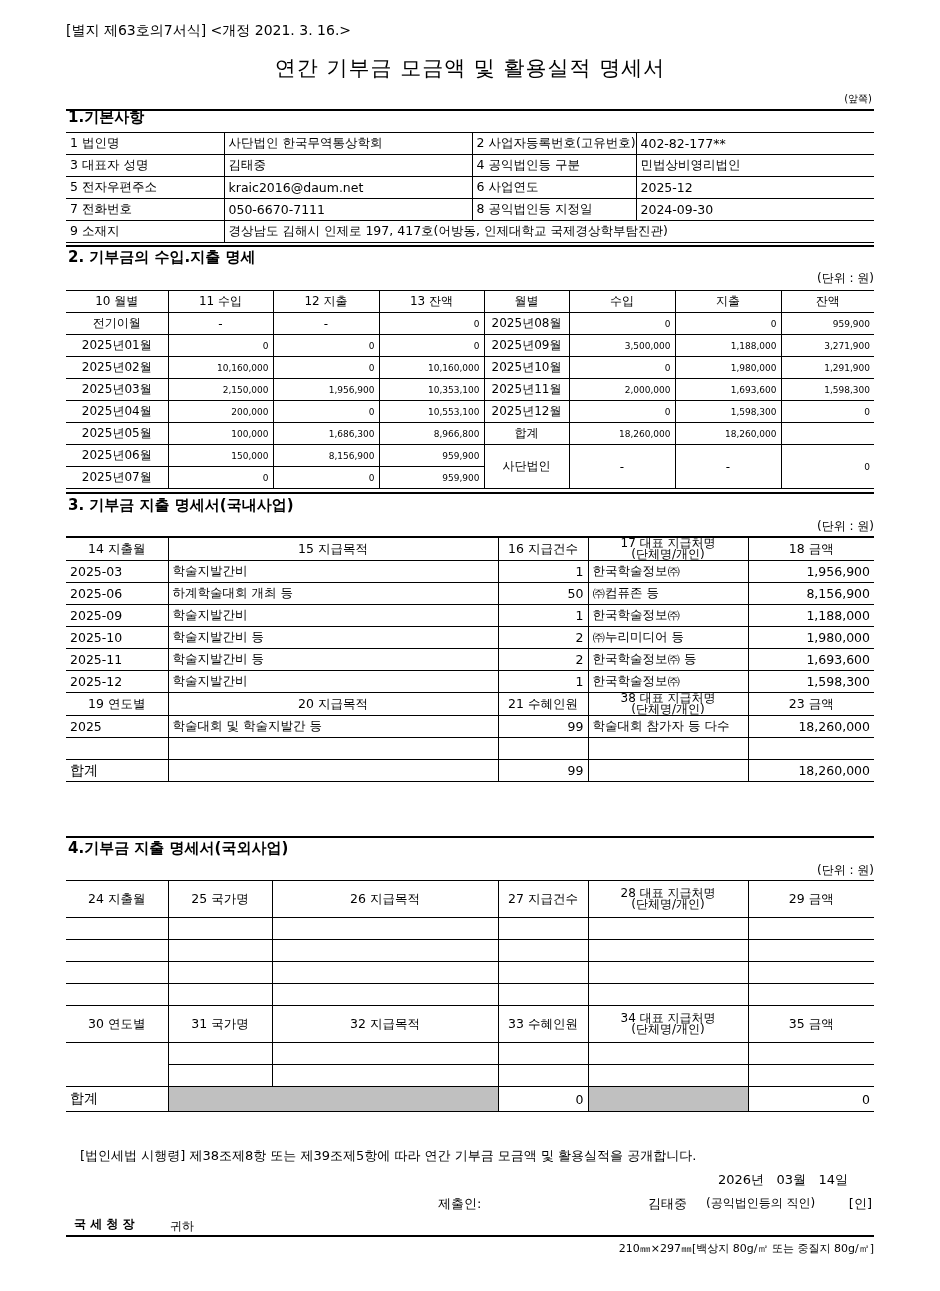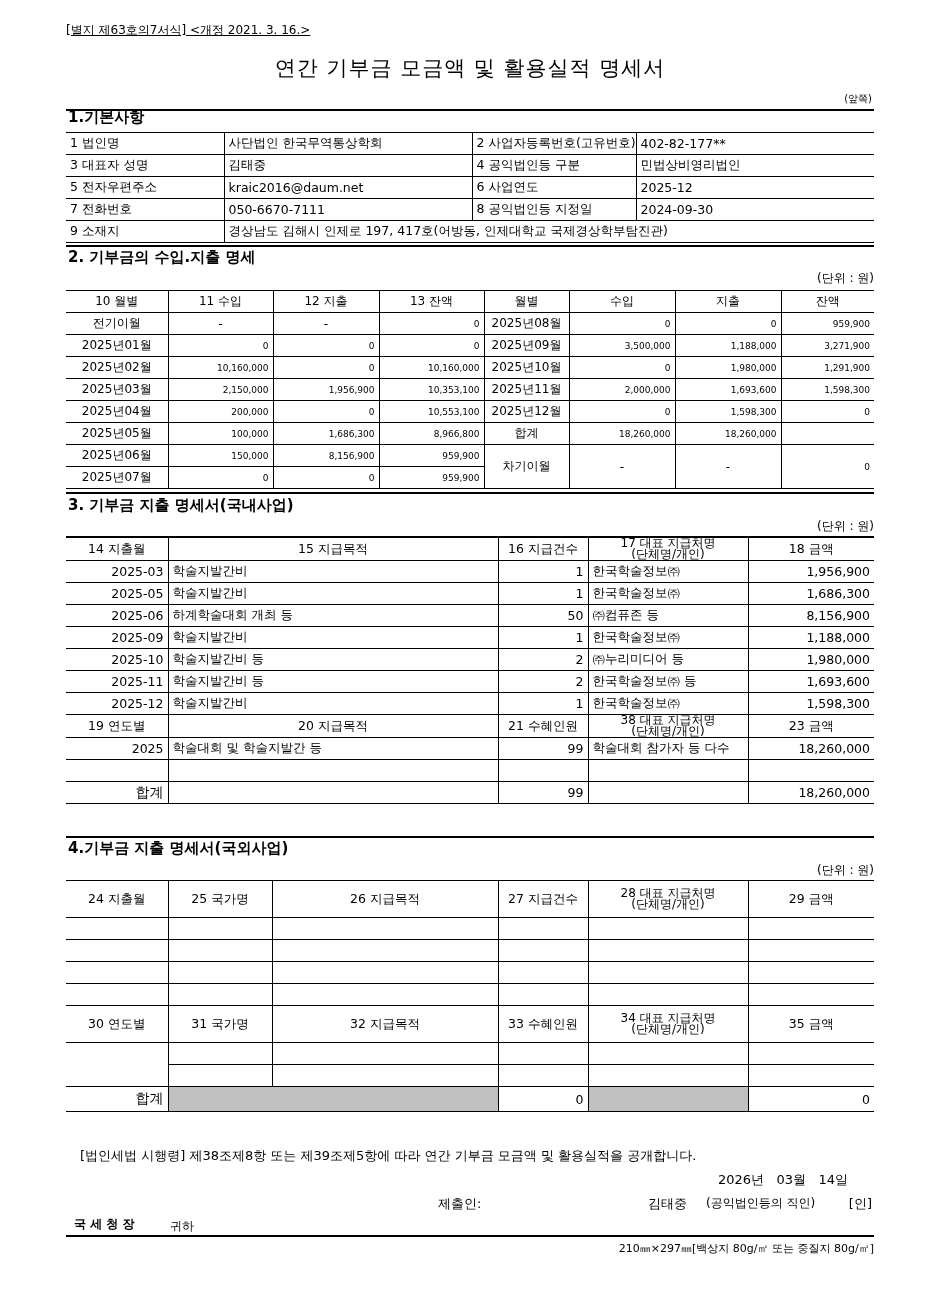--- a/index.html
+++ b/index.html
@@ -1,34 +1,34 @@
 <!DOCTYPE html>
 <html><head>
 <meta charset="utf-8">
 <style>
   html, body { margin: 0; padding: 0; background: #ffffff; }
   body { width: 940px; height: 1291px; position: relative; font-family: "DejaVu Sans", sans-serif; color: #000; overflow: hidden; }
   .abs { position: absolute; }
-  .form-ref { left: 66px; top: 22px; font-size: 12px; text-decoration: underline; }
+  .form-ref { left: 66px; top: 22px; font-size: 14px; }
   .title { left: 0; width: 940px; top: 54px; text-align: center; font-size: 21px; letter-spacing: 1px; }
   .side { right: 68px; top: 92px; font-size: 10px; }
   .hline { position: absolute; left: 66px; width: 808px; background: #000; }
   .sec-title { position: absolute; left: 68px; font-size: 15px; font-weight: bold; }
   .unit { position: absolute; right: 66px; font-size: 12px; }
   table { border-collapse: collapse; position: absolute; left: 66px; width: 808px; table-layout: fixed; }
   td { border: 1px solid #000; padding: 0 4px; font-size: 12.5px; height: 21px; white-space: nowrap; overflow: hidden; }
   table.basic td { border-left: none; margin-top: 44px; }
   table.basic td:first-child { border-left: none; }
   table.basic tr td:last-child { border-right: none; }
   table.t2 td { font-size: 12px; height: 21px; }
   table.t2 td.num { font-size: 9px; text-align: right; }
   table.t2 td.c { text-align: center; }
   table.t3 td, table.t4 td { height: 21px; }
   td.num { text-align: right; }
-  td.c { text-align: right; }
+  td.c { text-align: left; }
   td.hdr { text-align: center; height: 34px; }
   td.hdr2 { text-align: center; line-height: 11px; font-size: 12px; }
   td.gray { background: #c0c0c0; }
   table.noside td:first-child { border-left: none; }
   table.noside td:last-child { border-right: none; }
   .footer-text { position: absolute; font-size: 13px; }
 </style>
 </head>
 <body>
 
@@ -160,21 +160,21 @@
     <td class="c">합계</td>
     <td class="num">18,260,000</td>
     <td class="num">18,260,000</td>
     <td class="num" style="border-right:none;"></td>
   </tr>
   <tr>
     <td class="c" style="border-left:none;">2025년06월</td>
     <td class="num">150,000</td>
     <td class="num">8,156,900</td>
     <td class="num">959,900</td>
-    <td class="c" rowspan="2">차기이월</td>
+    <td class="c" rowspan="2">사단법인</td>
     <td class="c" rowspan="2">-</td>
     <td class="c" rowspan="2">-</td>
     <td class="num" rowspan="2" style="border-right:none;">0</td>
   </tr>
   <tr>
     <td class="c" style="border-left:none;">2025년07월</td>
     <td class="num">0</td>
     <td class="num">0</td>
     <td class="num">959,900</td>
   </tr>
@@ -203,27 +203,20 @@
           <div>(단체명/개인)</div>
         </td>
     <td class="hdr">18 금액</td>
   </tr>
   <tr>
         <td class="c">2025-03</td>
         <td>학술지발간비</td>
         <td class="num">1</td>
         <td>한국학술정보㈜</td>
         <td class="num">1,956,900</td>
-      </tr>
-  <tr>
-        <td class="c">2025-05</td>
-        <td>학술지발간비</td>
-        <td class="num">1</td>
-        <td>한국학술정보㈜</td>
-        <td class="num">1,686,300</td>
       </tr>
   <tr>
         <td class="c">2025-06</td>
         <td>하계학술대회 개최 등</td>
         <td class="num">50</td>
         <td>㈜컴퓨존 등</td>
         <td class="num">8,156,900</td>
       </tr>
   <tr>
         <td class="c">2025-09</td>

